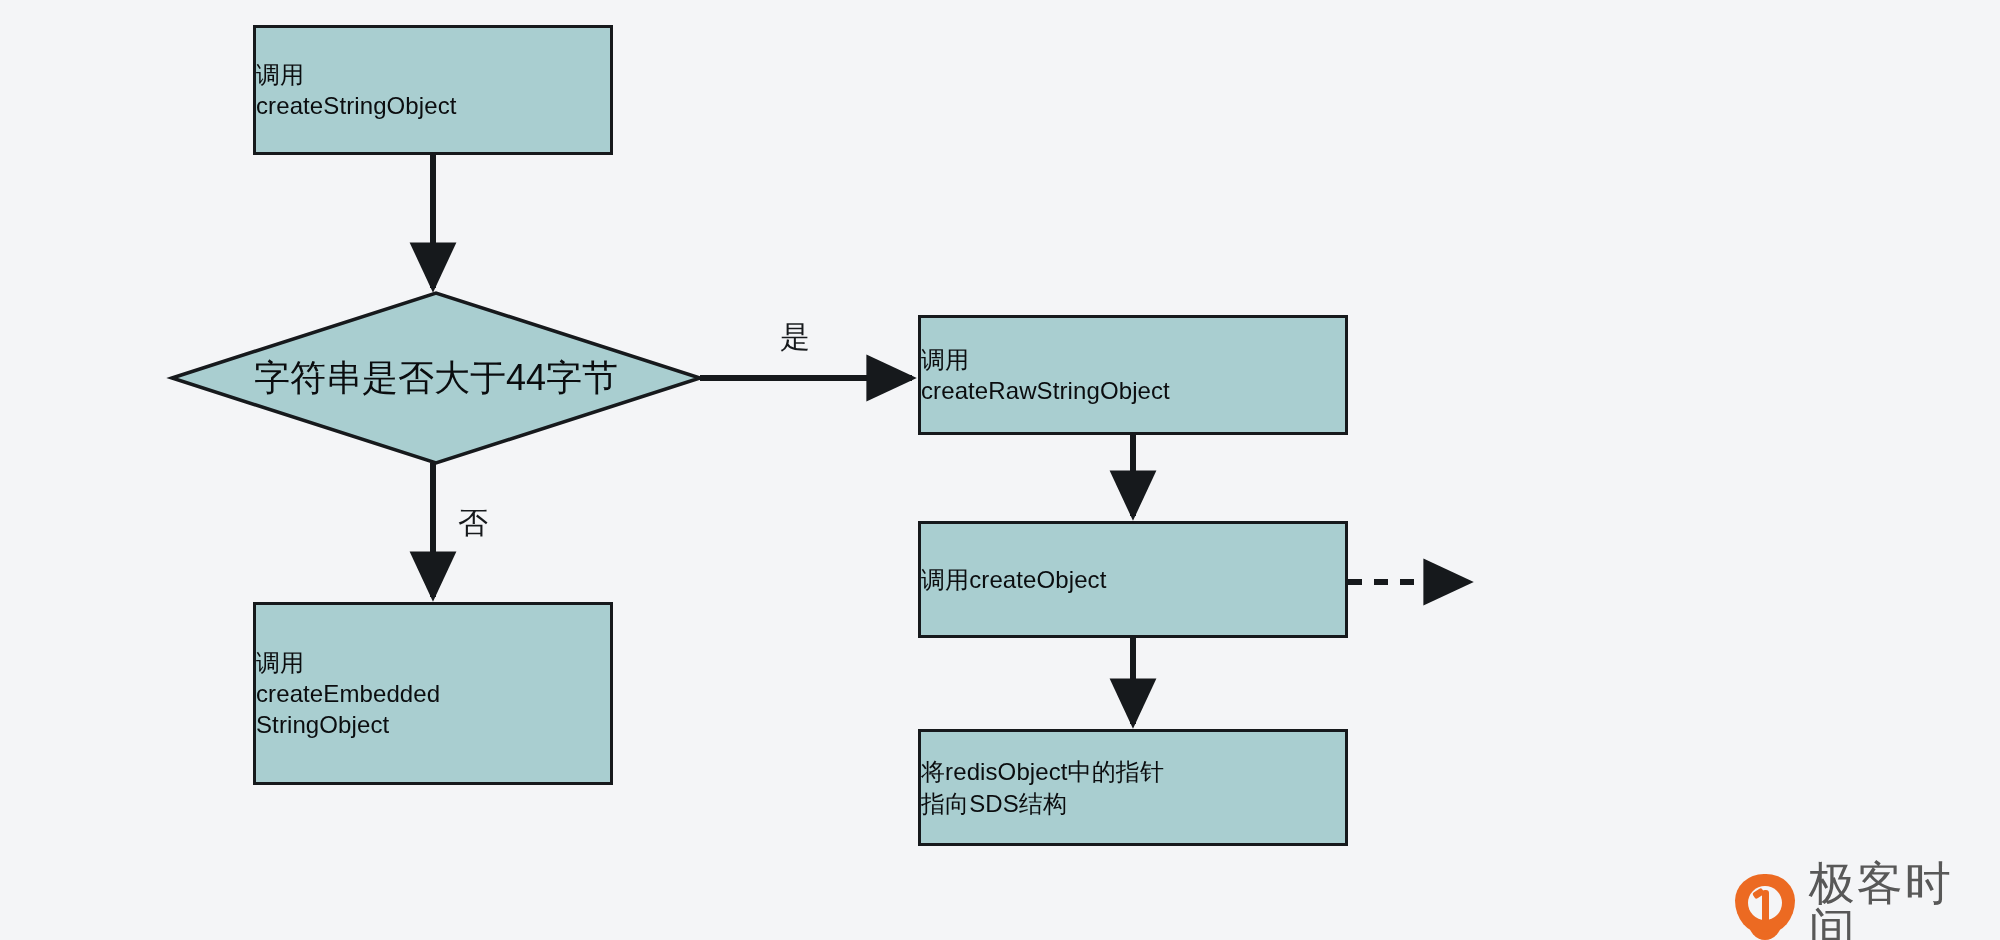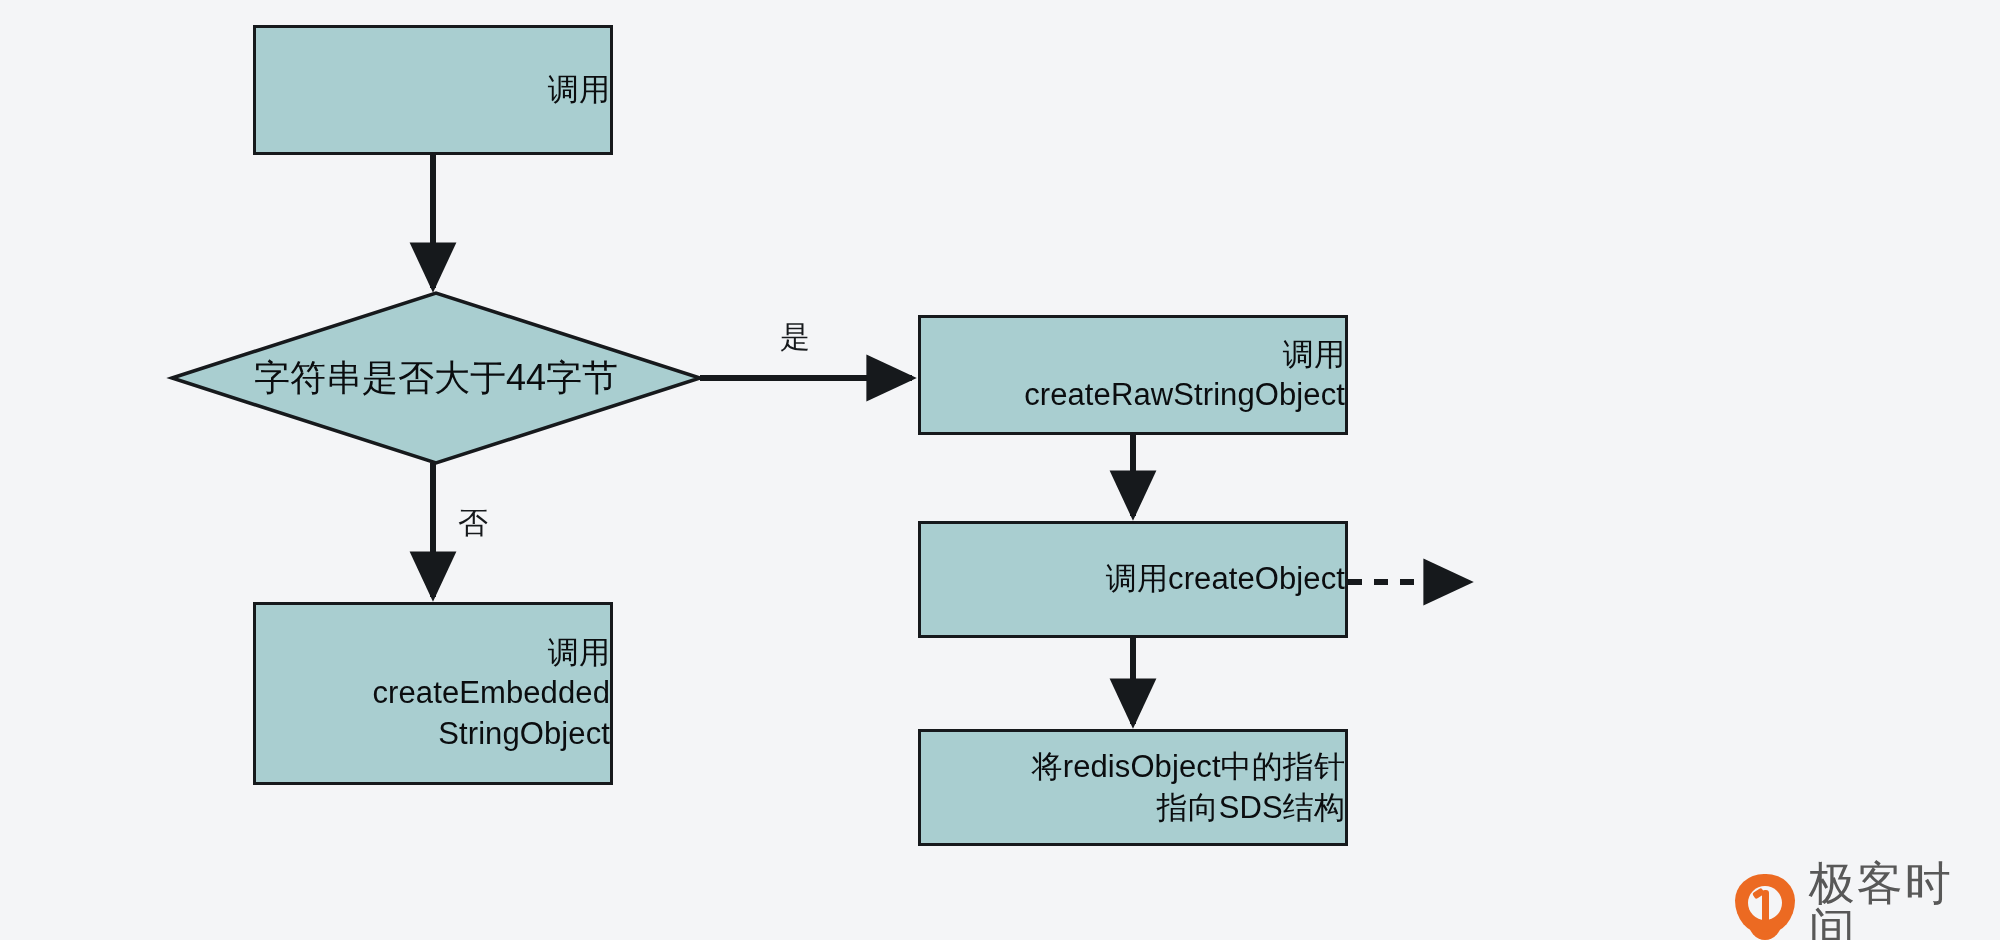--- a/index.html
+++ b/index.html
@@ -29,24 +29,24 @@
     height: 940px;
     pointer-events: none;
   }
   .node {
     position: absolute;
     box-sizing: border-box;
     background: #a9ced0;
     border: 3px solid #16191c;
     display: flex;
     flex-direction: column;
-    align-items: flex-end;
+    align-items: flex-start;
     justify-content: center;
     color: #0b0d0f;
-    font-size: 31px;
+    font-size: 24px;
     line-height: 1.30;
     text-align: center;
     letter-spacing: 0.1px;
     white-space: nowrap;
   }
   .node .line {
     display: block;
   }
   .diamond-wrap {
     position: absolute;
@@ -161,20 +161,21 @@
 
     <line x1="1133" y1="435" x2="1133" y2="516" stroke="#16191c" stroke-width="6" marker-end="url(#arrowhead)"></line>
 
     <line x1="1133" y1="638" x2="1133" y2="724" stroke="#16191c" stroke-width="6" marker-end="url(#arrowhead)"></line>
 
     <line x1="1348" y1="582" x2="1469" y2="582" stroke="#16191c" stroke-width="6" stroke-dasharray="14 12" marker-end="url(#arrowheadDashed)"></line>
   </svg>
 
   <div class="node" style="left:253px; top:25px; width:360px; height:130px;">
     <span class="line">调用</span>
+    <span class="line">createStringObject</span>
   </div>
 
   <div class="diamond-wrap" style="left:172px; top:293px; width:528px; height:170px;">
     <span class="diamond-label">字符串是否大于44字节</span>
   </div>
 
   <div class="node" style="left:253px; top:602px; width:360px; height:183px;">
     <span class="line">调用</span>
     <span class="line">createEmbedded</span>
     <span class="line">StringObject</span>

